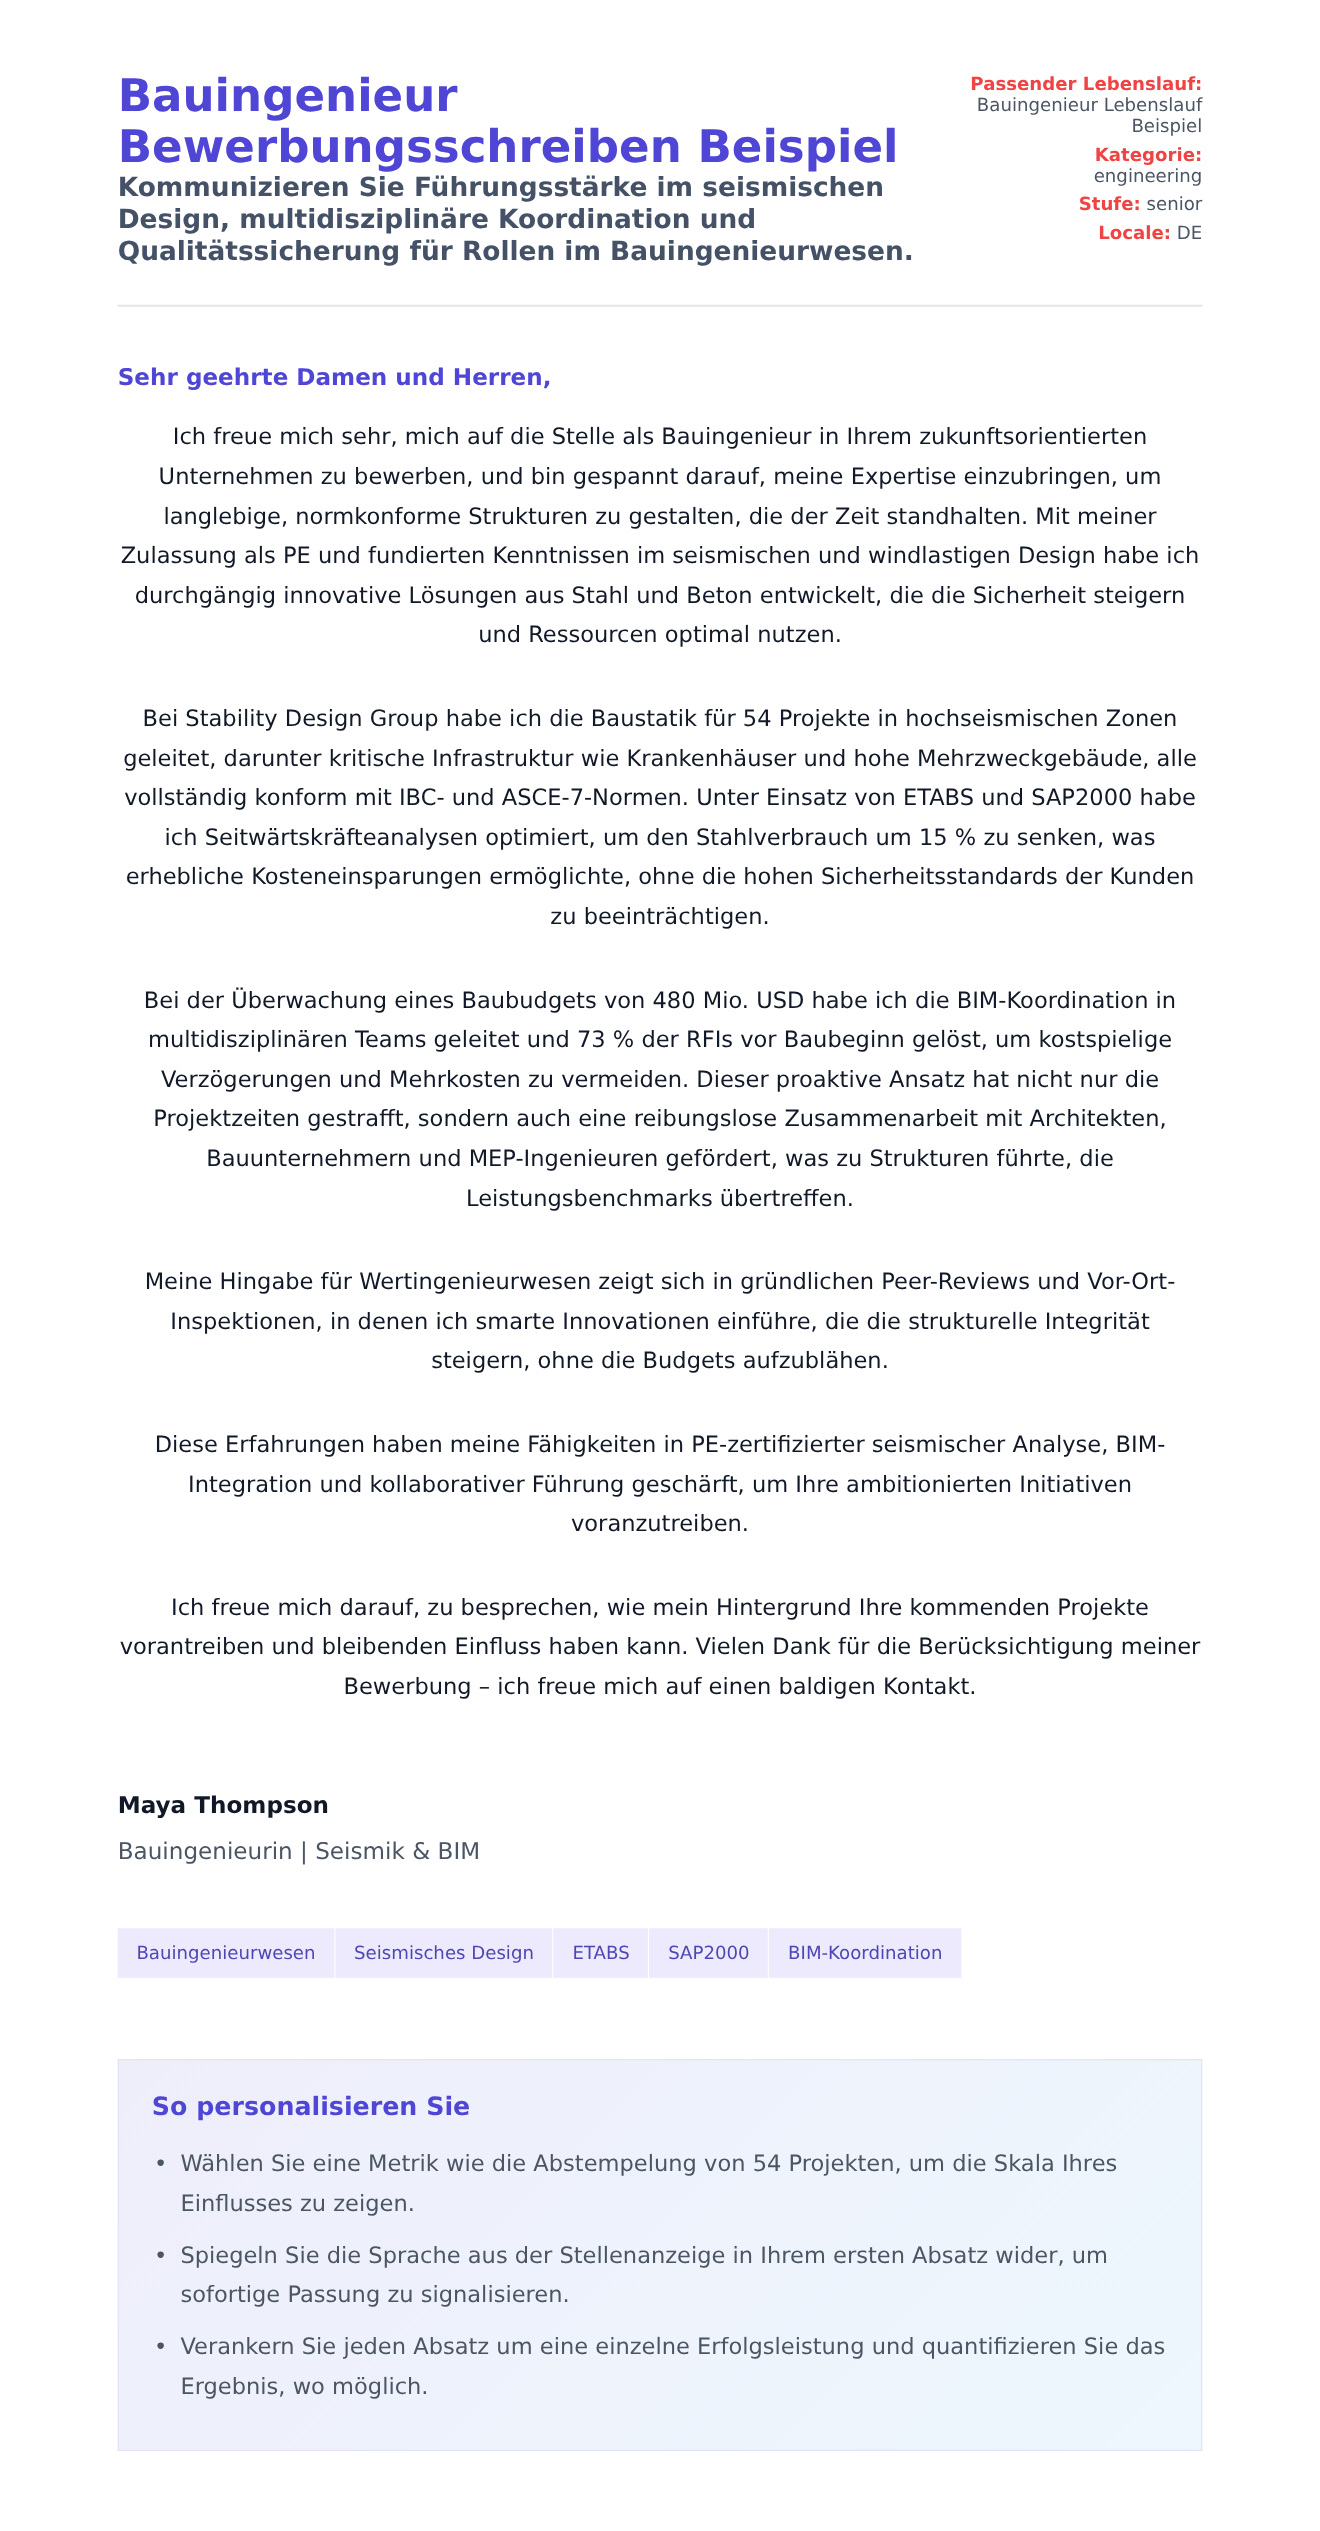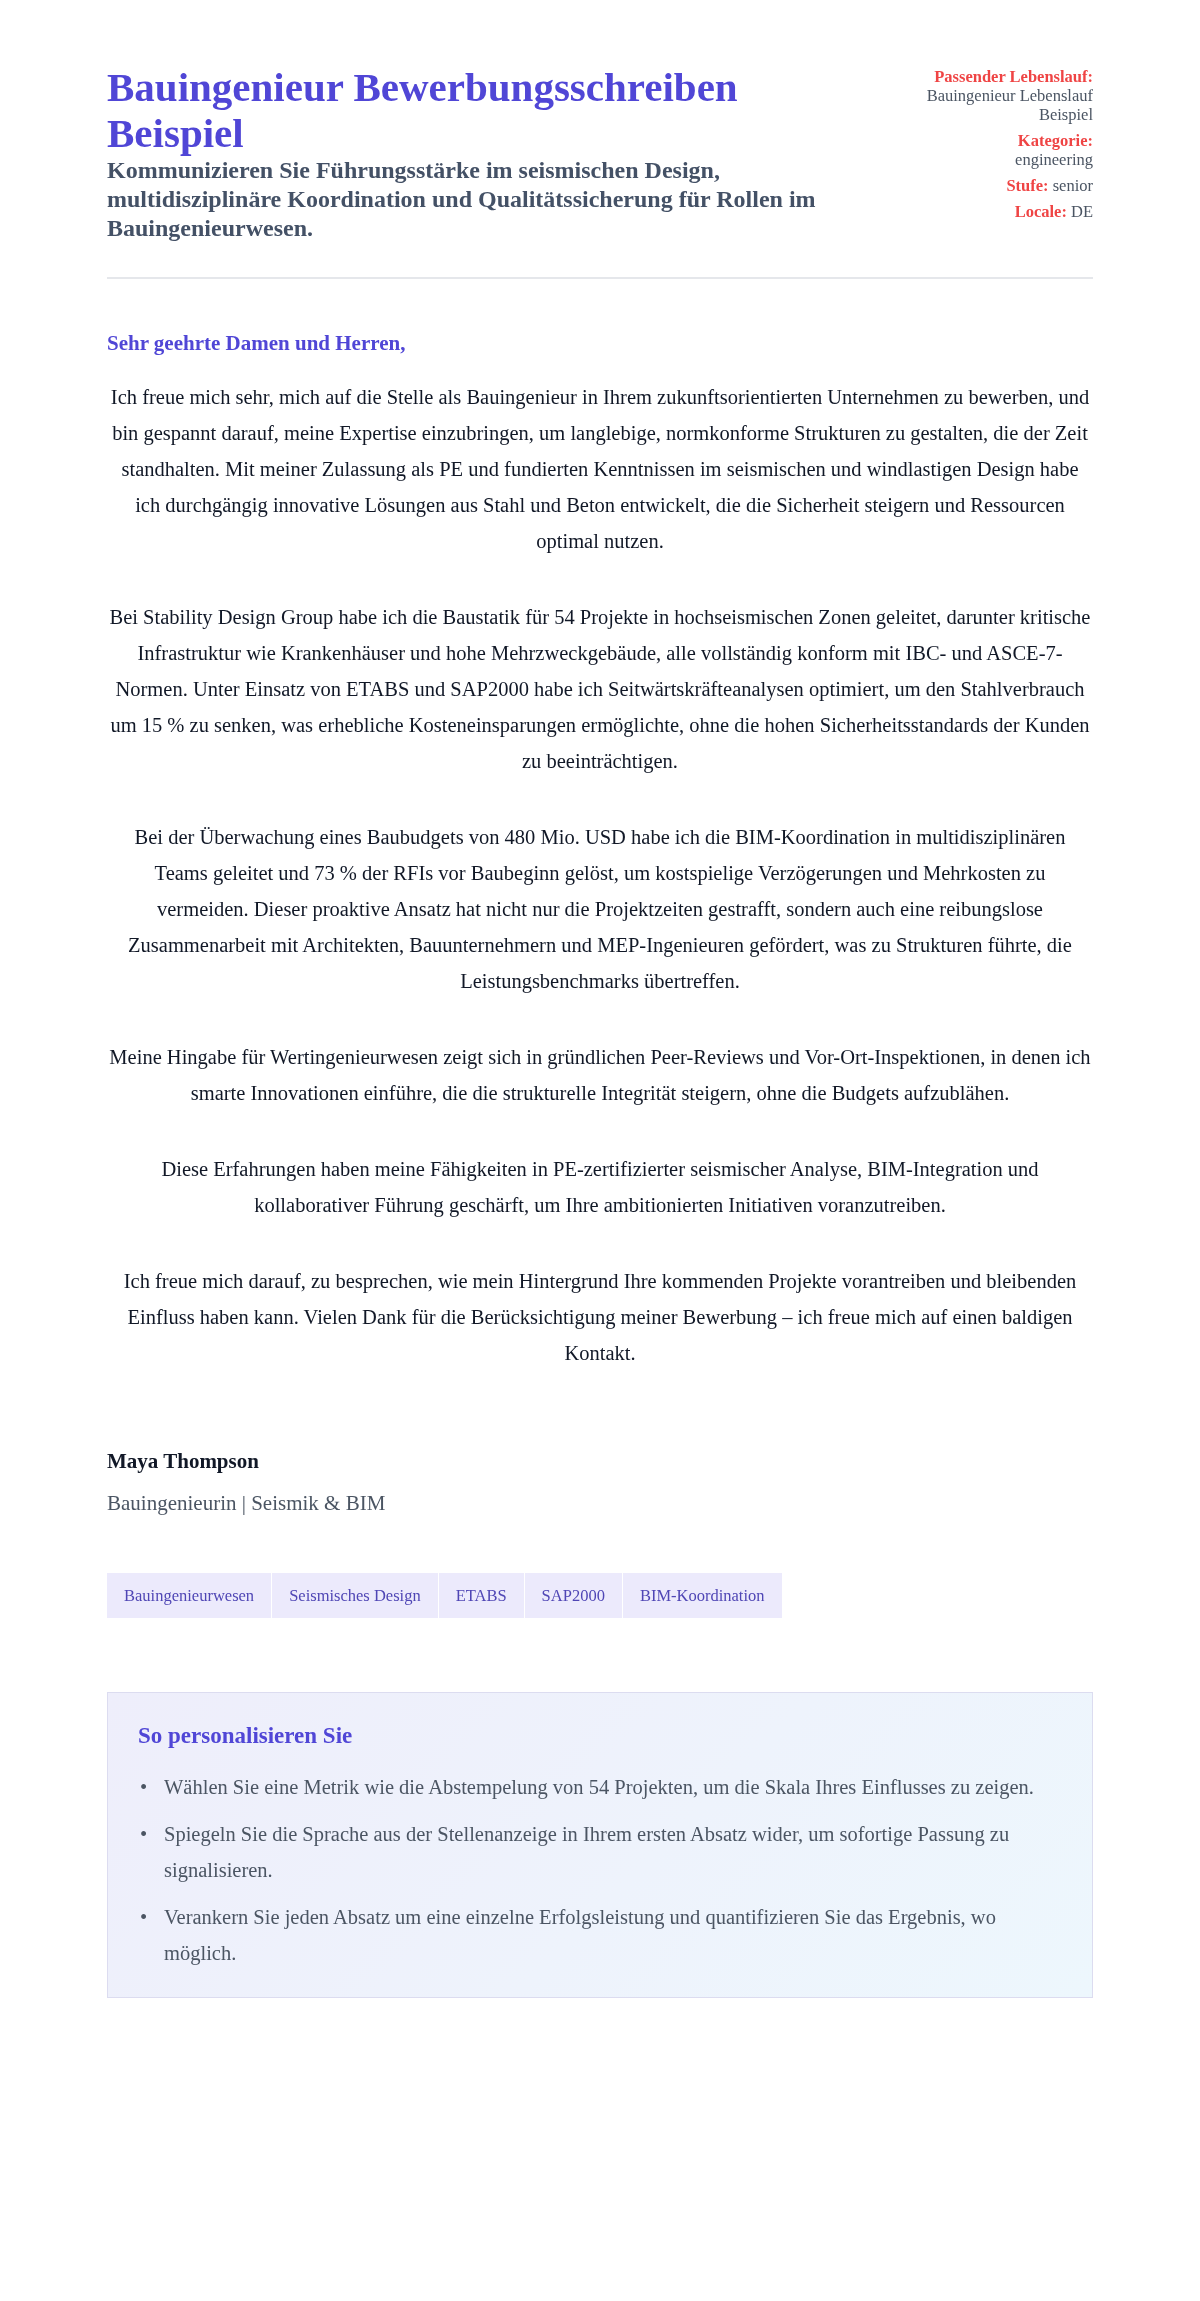--- a/index.html
+++ b/index.html
@@ -1,15 +1,15 @@
 <!DOCTYPE html>
 <html><head>
   <meta charset="utf-8">
   <style>
-    * { box-sizing: border-box; margin: 0; padding: 0; font-family: Liberation Serif, serif; }
+    * { box-sizing: border-box; margin: 0; padding: 0; }
     html, body { background: #ffffff; }
     body {
       width: 1200px;
       min-height: 2301px;
       font-family: "DejaVu Sans", sans-serif;
       color: #111827;
     }
     .page {
       padding: 64px 107px 60px 107px;
       width: 1200px;
@@ -84,21 +84,21 @@
       color: #4f46b5;
       font-size: 16.5px;
       padding: 0 17px;
       height: 45px;
       line-height: 45px;
     }
     .tips {
       margin-top: 74px;
       border: 1.5px solid #dcdcf0;
       background: linear-gradient(135deg, #eeeefb 0%, #eef3fc 55%, #edf7fd 100%);
-      padding: 28px 30px 26px 30px;
+      padding: 28px 30px 40px 30px;
     }
     .tips-title {
       font-size: 23px;
       font-weight: bold;
       color: #5046d6;
       line-height: 30px;
     }
     .tips-list {
       margin-top: 18px;
       list-style: none;

